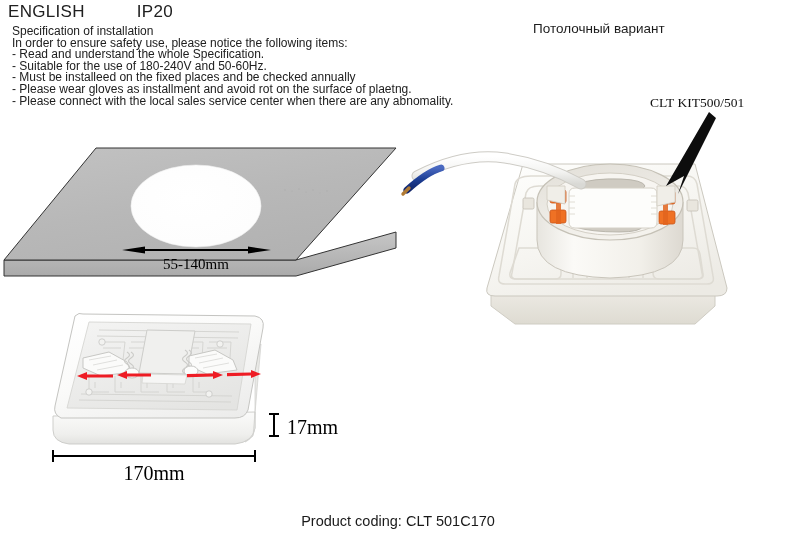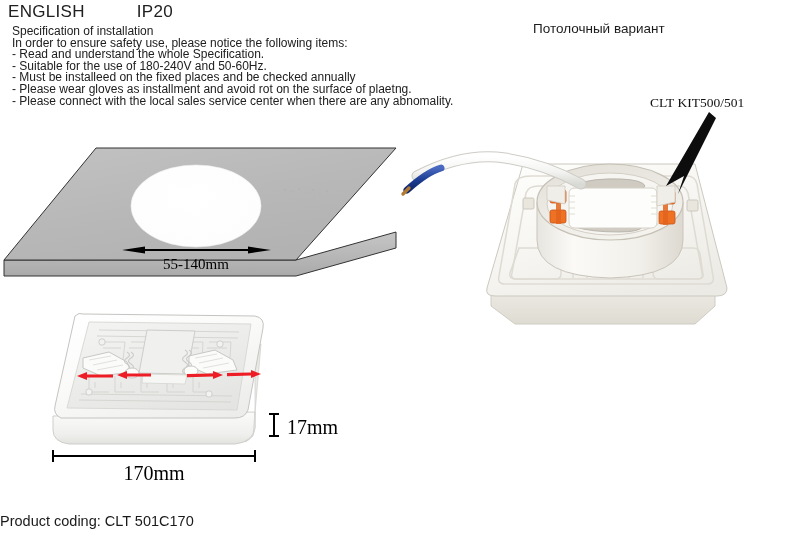--- a/index.html
+++ b/index.html
@@ -59,20 +59,21 @@
     font-size: 13.5px;
     font-family: "Liberation Serif", serif;
     color: #111111;
     white-space: nowrap;
   }
   #kit-callout-arrow { left: 660px; top: 108px; }
 
   
   #product-coding {
     left: 0; right: 4px; top: 513px;
+    text-align: center;
     font-size: 14.5px;
     color: #1a1a1a;
   }
 
   
   #fig-ceiling-cutout { left: 0px;   top: 128px; }
   #fig-fixture-back   { left: 39px;  top: 308px; }
   #fig-ceiling-mount  { left: 395px; top: 128px; }
 
   

